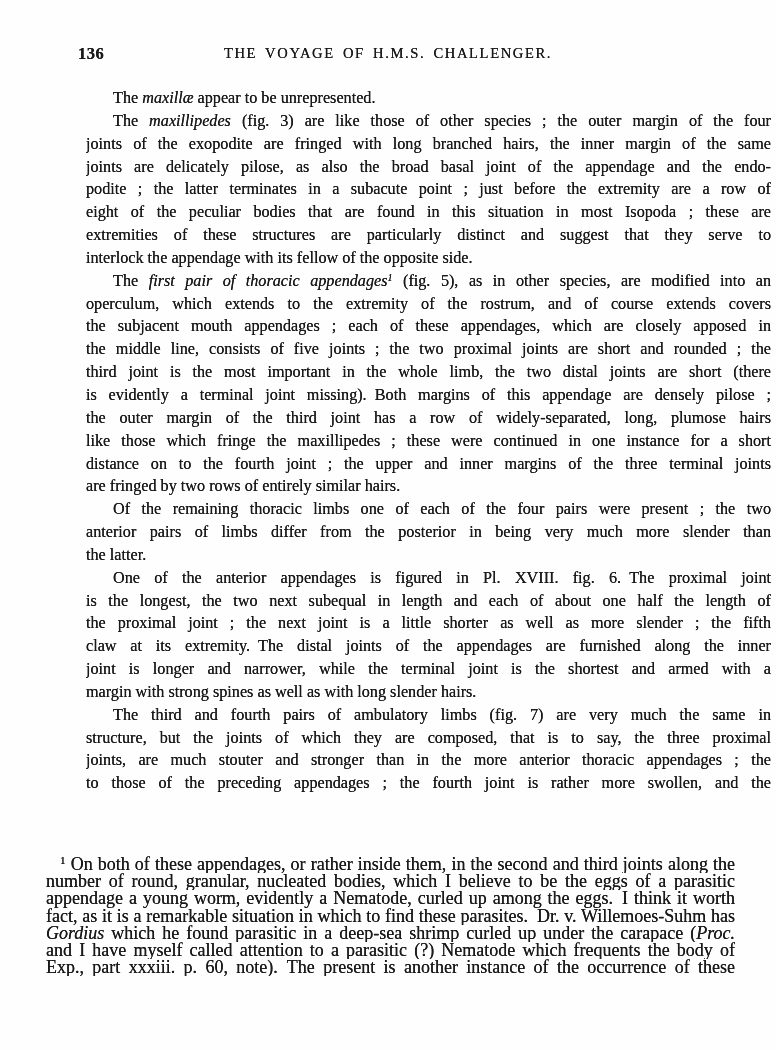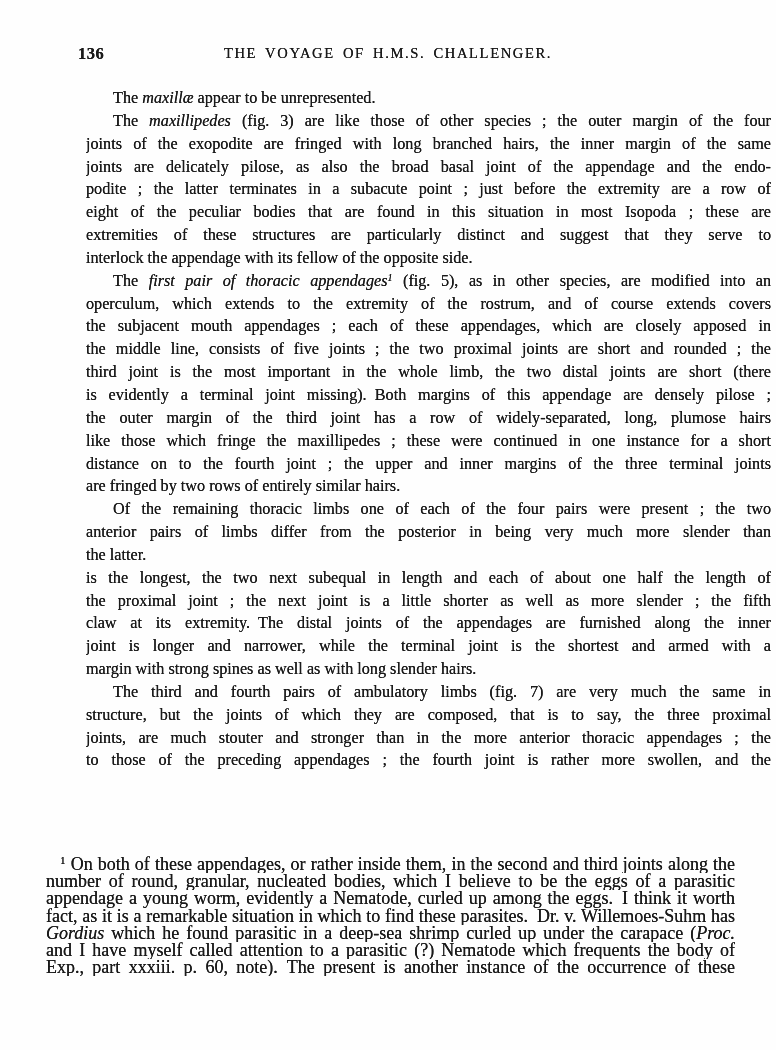--- a/index.html
+++ b/index.html
@@ -62,20 +62,21 @@
       <div class="line"><span>the middle line, consists of five joints ; the two proximal joints are short and rounded ; the</span></div>
       <div class="line"><span>third joint is the most important in the whole limb, the two distal joints are short (there</span></div>
       <div class="line"><span>is evidently a terminal joint missing). Both margins of this appendage are densely pilose ;</span></div>
       <div class="line"><span>the outer margin of the third joint has a row of widely-separated, long, plumose hairs</span></div>
       <div class="line"><span>like those which fringe the maxillipedes ; these were continued in one instance for a short</span></div>
       <div class="line"><span>distance on to the fourth joint ; the upper and inner margins of the three terminal joints</span></div>
       <div class="line end-left"><span>are fringed by two rows of entirely similar hairs.</span></div>
       <div class="line first"><span>Of the remaining thoracic limbs one of each of the four pairs were present ; the two</span></div>
       <div class="line"><span>anterior pairs of limbs differ from the posterior in being very much more slender than</span></div>
       <div class="line end-left"><span>the latter.</span></div>
+      <div class="line first"><span>One of the anterior appendages is figured in Pl. XVIII. fig. 6. The proximal joint</span></div>
       <div class="line"><span>is the longest, the two next subequal in length and each of about one half the length of</span></div>
       <div class="line"><span>the proximal joint ; the next joint is a little shorter as well as more slender ; the fifth</span></div>
       <div class="line"><span>claw at its extremity. The distal joints of the appendages are furnished along the inner</span></div>
       <div class="line"><span>joint is longer and narrower, while the terminal joint is the shortest and armed with a</span></div>
       <div class="line end-left"><span>margin with strong spines as well as with long slender hairs.</span></div>
       <div class="line first"><span>The third and fourth pairs of ambulatory limbs (fig. 7) are very much the same in</span></div>
       <div class="line"><span>structure, but the joints of which they are composed, that is to say, the three proximal</span></div>
       <div class="line"><span>joints, are much stouter and stronger than in the more anterior thoracic appendages ; the</span></div>
       <div class="line"><span>to those of the preceding appendages ; the fourth joint is rather more swollen, and the</span></div>
     </div>

